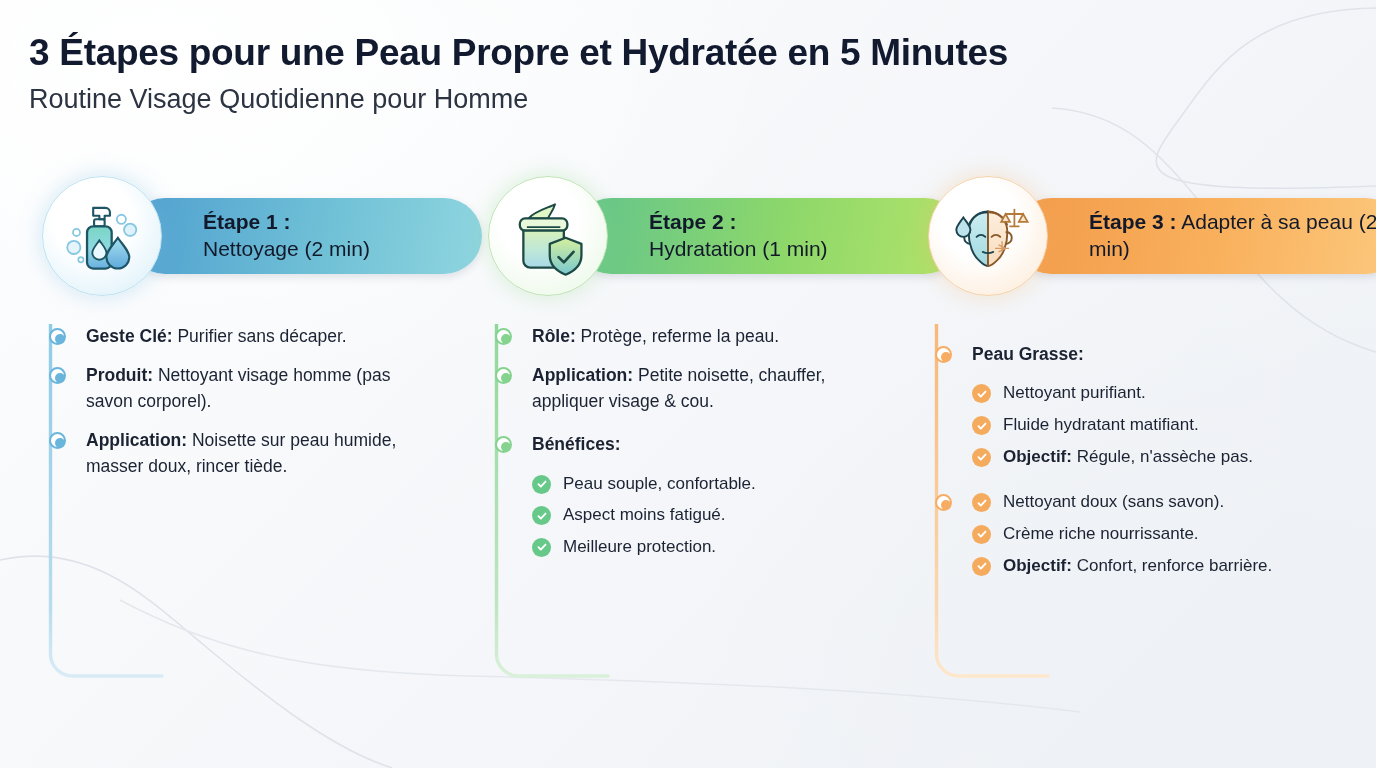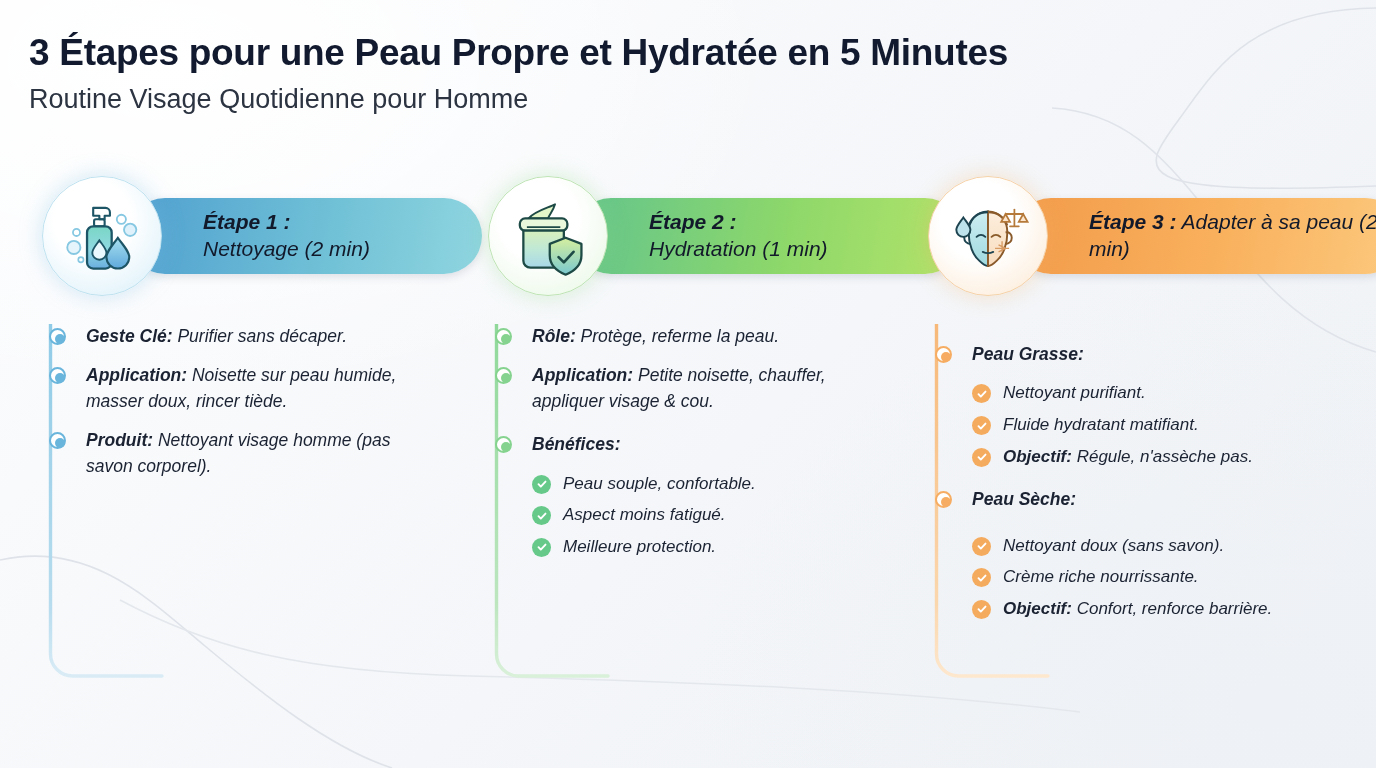--- a/index.html
+++ b/index.html
@@ -25,21 +25,21 @@
   .title{
     font-size:37px; font-weight:700; letter-spacing:-.3px;
     color:#111a2e; line-height:1.15;
   }
   .subtitle{
     margin-top:9px; font-size:27px; font-weight:400; color:#2c3442;
   }
 
   
   .columns{ position:absolute; top:176px; left:0; width:1376px; height:560px; }
-  .col{ position:absolute; top:0; width:446px; height:560px;font-style:italic; }
+  .col{ position:absolute; top:0; width:446px; height:560px; }
   .col.c1{ left:42px; }
   .col.c2{ left:488px; }
   .col.c3{ left:928px; }
 
   
   .step-head{ position:relative; height:120px; }
   .pill{
     position:absolute; top:22px; left:85px; height:76px; width:355px;
     border-radius:38px;
     display:flex; align-items:center;
@@ -197,29 +197,29 @@
             </span>
           <div class="item-text">
             <b>Geste Clé:</b><span> Purifier sans décaper.</span>
           </div>
         </div>
         <div class="item">
           <span class="marker">
               <i></i>
             </span>
           <div class="item-text">
+            <b>Produit:</b><span> Nettoyant visage homme (pas savon corporel).</span>
+          </div>
+        </div>
+        <div class="item">
+          <span class="marker">
+              <i></i>
+            </span>
+          <div class="item-text">
             <b>Application:</b><span> Noisette sur peau humide, masser doux, rincer tiède.</span>
-          </div>
-        </div>
-        <div class="item">
-          <span class="marker">
-              <i></i>
-            </span>
-          <div class="item-text">
-            <b>Produit:</b><span> Nettoyant visage homme (pas savon corporel).</span>
           </div>
         </div>
       </div>
     </div>
   </div>
 
   <div class="col c2">
     <div class="step-head">
       <div class="pill">
         <div class="pill-text">
@@ -424,23 +424,20 @@
                 </span>
               <b>Objectif:</b><span> Régule, n'assèche pas.</span>
             </div>
           </div>
         </div>
 
         <div class="item group-gap">
           <span class="marker">
               <i></i>
             </span>
-          <div class="item-text">
-            <b>Peau Sèche:</b><span></span>
-          </div>
           <div class="subitems" style="margin-top:21px;">
             <div class="subitem">
               <span class="check">
                   <svg viewBox="0 0 12 12">
                     <path d="M2.5 6.2 L4.8 8.6 L9.5 3.6" fill="none" stroke="#ffffff" stroke-width="1.9" stroke-linecap="round" stroke-linejoin="round"></path>
                   </svg>
                 </span>
               <b></b><span>Nettoyant doux (sans savon).</span>
             </div>
             <div class="subitem">

